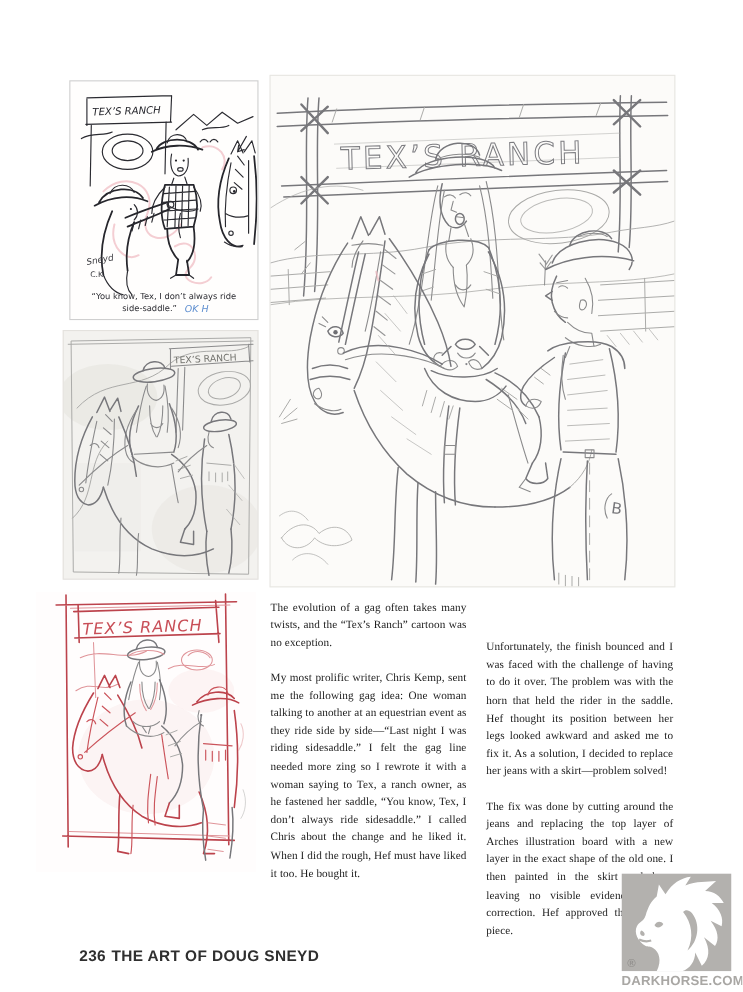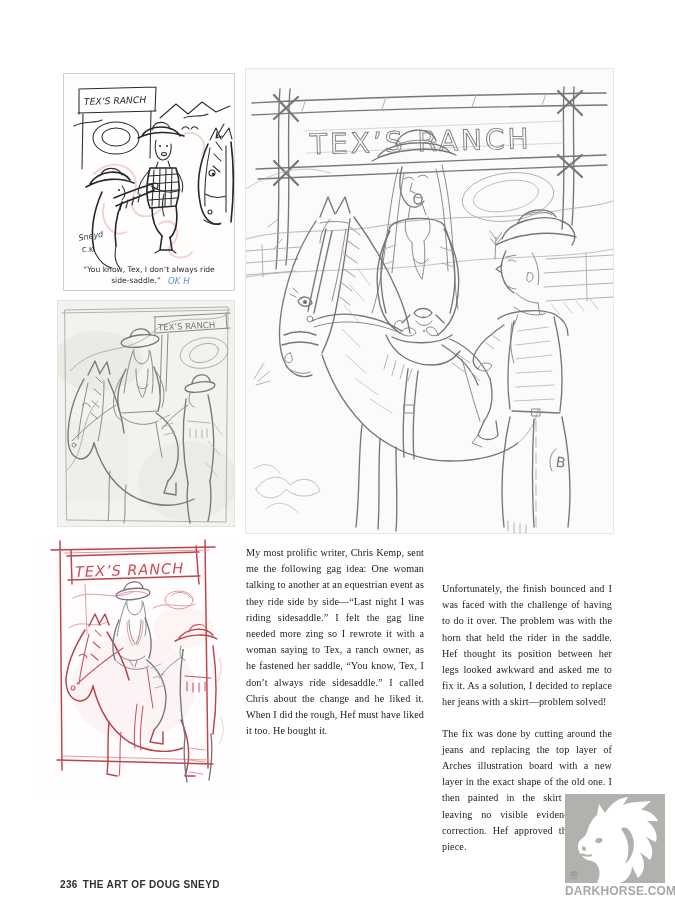--- a/index.html
+++ b/index.html
@@ -25,22 +25,22 @@
   .r1{stroke:#cb545b;fill:none;stroke-width:1.05;stroke-linecap:round;}
   .r2{stroke:#e0959a;fill:none;stroke-width:.95;stroke-linecap:round;}
   .rb{stroke:#bc434c;fill:none;stroke-width:1.45;stroke-linecap:round;stroke-linejoin:round;}
   .hand{font-family:"DejaVu Sans",sans-serif;}
   
   .col{text-align:justify;font-size:10.2px;line-height:16.2px;color:#1c1c1c;letter-spacing:.08px;}
   .col p{margin:0 0 15px 0;}
   #col-left{left:246px;top:545px;width:178px;}
   #col-right{left:442px;top:545px;width:170px;margin-top:36px;}
   
-  #footer{left:60px;top:861px;font-family:"Liberation Sans",sans-serif;font-size:10px;
-          font-weight:bold;letter-spacing:.35px;color:#2f2f2f;white-space:nowrap;margin-top:18px;}
+  #footer{left:72px;top:861px;font-family:"Liberation Sans",sans-serif;font-size:14px;
+          font-weight:bold;letter-spacing:.35px;color:#2f2f2f;white-space:nowrap;}
   #footer .num{margin-right:5px;}
   
   #dh{left:565px;top:794px;width:100px;text-align:center;}
   .dh-url{font-family:"Liberation Sans",sans-serif;font-weight:bold;font-size:12px;
           color:#a9a7a4;letter-spacing:.2px;margin-top:1px;white-space:nowrap;}
 </style>
 </head>
 <body>
 
 <div class="page">
@@ -326,20 +326,21 @@
       <path class="g1" d="M150,118 C140,124 132,132 126,140"></path>
       <path class="g3" d="M152,198 C150,216 152,232 154,244 M178,196 C180,214 178,230 176,242"></path>
       <path class="r2" d="M156,210 l16,2 M156,222 l16,2 M156,234 l14,2"></path>
 
       <path class="r2" d="M186,120 C190,128 188,138 184,144" opacity=".5"></path>
       <path class="g2" d="M188,180 C192,190 190,200 186,206" opacity=".5"></path>
     </svg>
   </figure>
 
   <div class="abs col" id="col-left">
+    <p>The evolution of a gag often takes many twists, and the “Tex’s Ranch” cartoon was no exception.</p>
     <p>My most prolific writer, Chris Kemp, sent me the following gag idea: One woman talking to another at an equestrian event as they ride side by side—“Last night I was riding sidesaddle.” I felt the gag line needed more zing so I rewrote it with a woman saying to Tex, a ranch owner, as he fastened her saddle, “You know, Tex, I don’t always ride sidesaddle.” I called Chris about the change and he liked it. When I did the rough, Hef must have liked it too. He bought it.</p>
   </div>
   <div class="abs col" id="col-right">
     <p>Unfortunately, the finish bounced and I was faced with the challenge of having to do it over. The problem was with the horn that held the rider in the saddle. Hef thought its position between her legs looked awkward and asked me to fix it. As a solution, I decided to replace her jeans with a skirt—problem solved!</p>
     <p>The fix was done by cutting around the jeans and replacing the top layer of Arches illustration board with a new layer in the exact shape of the old one. I then painted in the skirt and legs, leaving no visible evidence of the correction. Hef approved the adjusted piece.</p>
   </div>
 
   <div class="abs" id="footer">
     <span class="num">236</span><span>THE ART OF DOUG SNEYD</span>
   </div>

